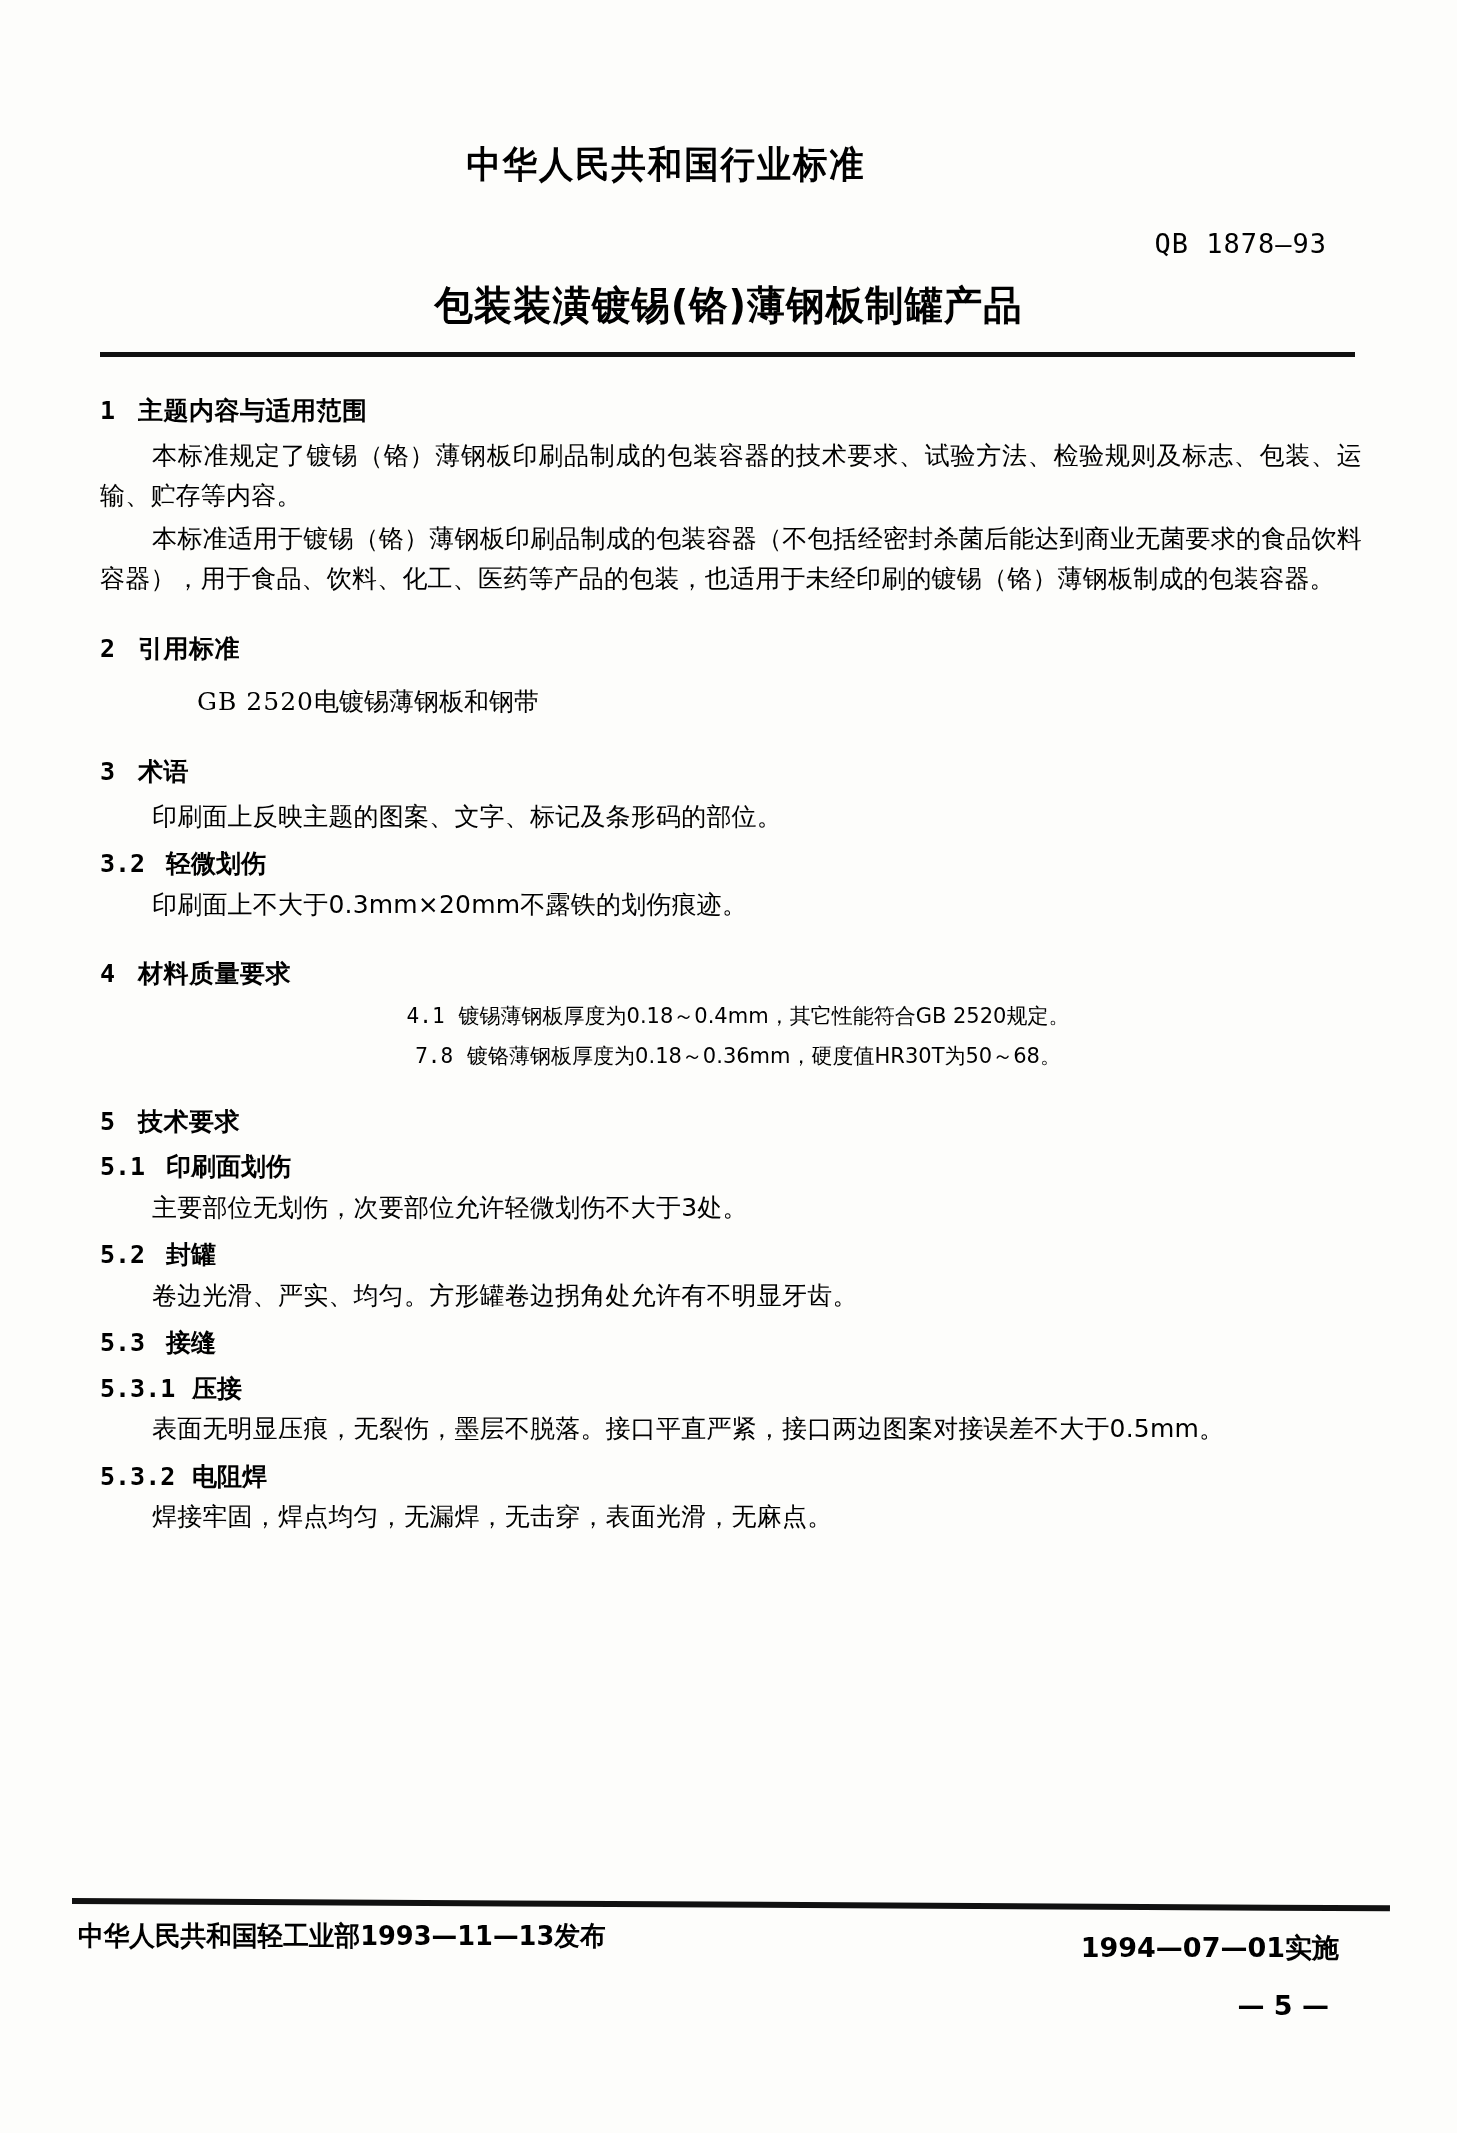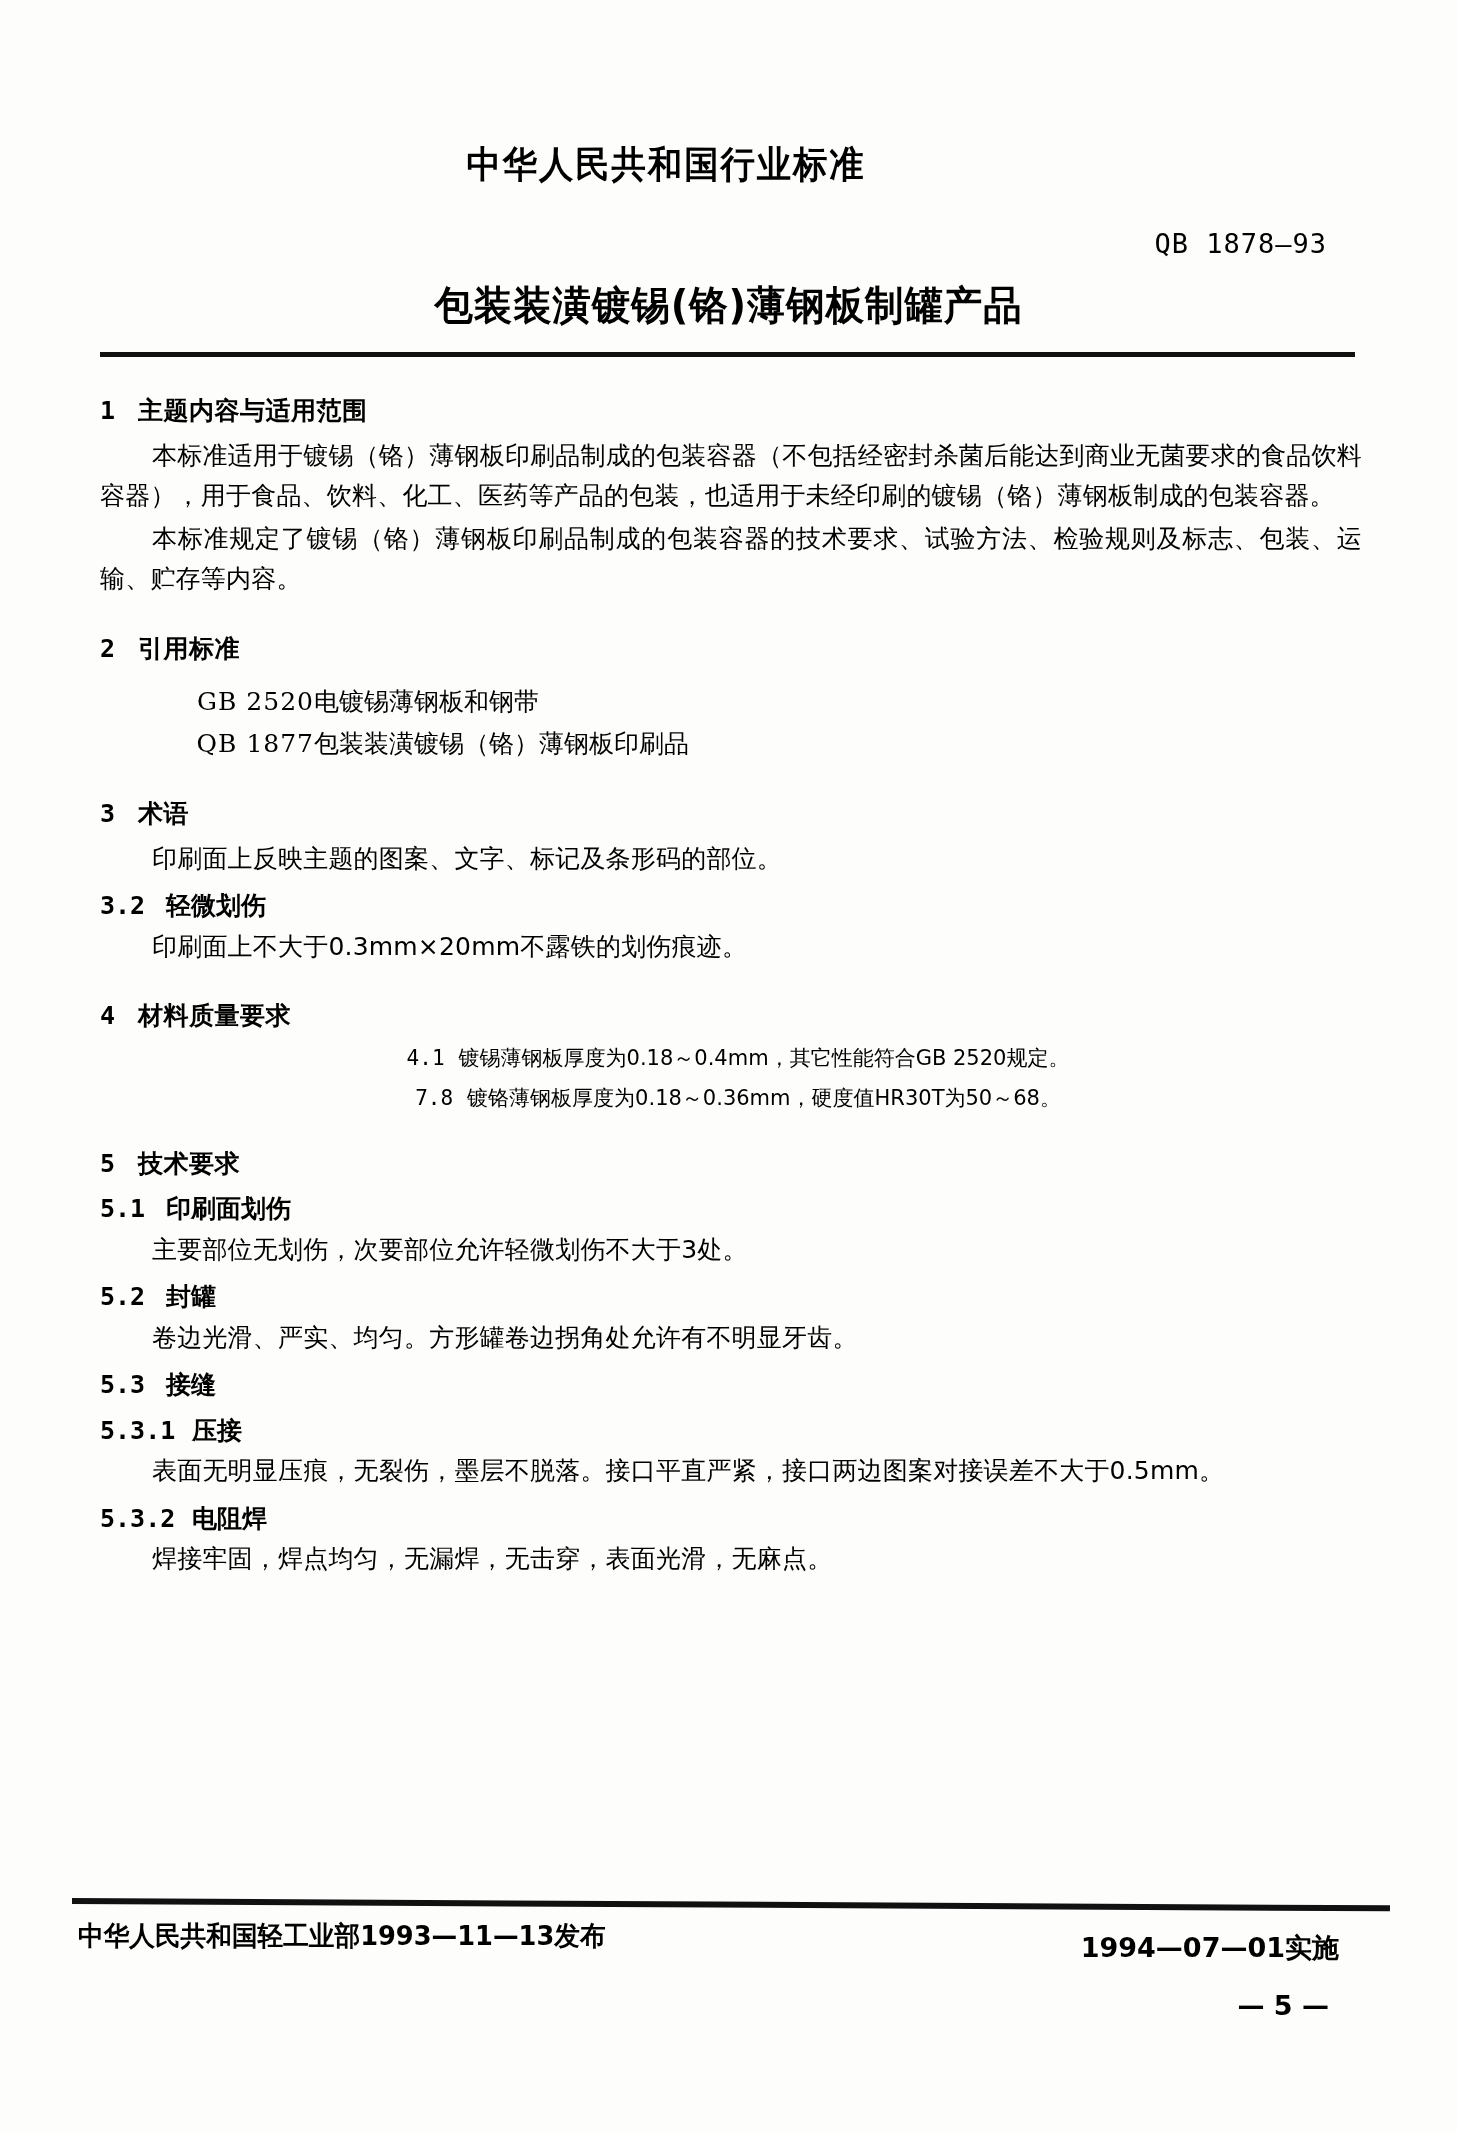--- a/index.html
+++ b/index.html
@@ -196,31 +196,28 @@
 
   <div class="doc-title">包装装潢镀锡(铬)薄钢板制罐产品</div>
 
   <div class="rule-top"></div>
 
   <div class="content">
 
     <div class="sec-head">
       <span class="num">1</span><span>主题内容与适用范围</span>
     </div>
+    <p class="para">本标准规定了镀锡（铬）薄钢板印刷品制成的包装容器的技术要求、试验方法、检验规则及标志、包装、运输、贮存等内容。</p>
     <p class="para">本标准适用于镀锡（铬）薄钢板印刷品制成的包装容器（不包括经密封杀菌后能达到商业无菌要求的食品饮料容器），用于食品、饮料、化工、医药等产品的包装，也适用于未经印刷的镀锡（铬）薄钢板制成的包装容器。</p>
-    <p class="para">本标准规定了镀锡（铬）薄钢板印刷品制成的包装容器的技术要求、试验方法、检验规则及标志、包装、运输、贮存等内容。</p>
 
     <div class="sec-head sec-gap-before">
       <span class="num">2</span><span>引用标准</span>
     </div>
     <p class="ref-line" style="margin-top:14px;">
       <span class="code">GB 2520</span><span>电镀锡薄钢板和钢带</span>
-    </p>
-    <p class="ref-line">
-      <span class="code">QB 1877</span><span>包装装潢镀锡（铬）薄钢板印刷品</span>
     </p>
 
     <div class="sec-head sec-gap-before">
       <span class="num">3</span><span>术语</span>
     </div>
     <p class="para">印刷面上反映主题的图案、文字、标记及条形码的部位。</p>
     <div class="subhead">
       <span class="num">3.2</span><span>轻微划伤</span>
     </div>
     <p class="para">印刷面上不大于0.3mm×20mm不露铁的划伤痕迹。</p>

